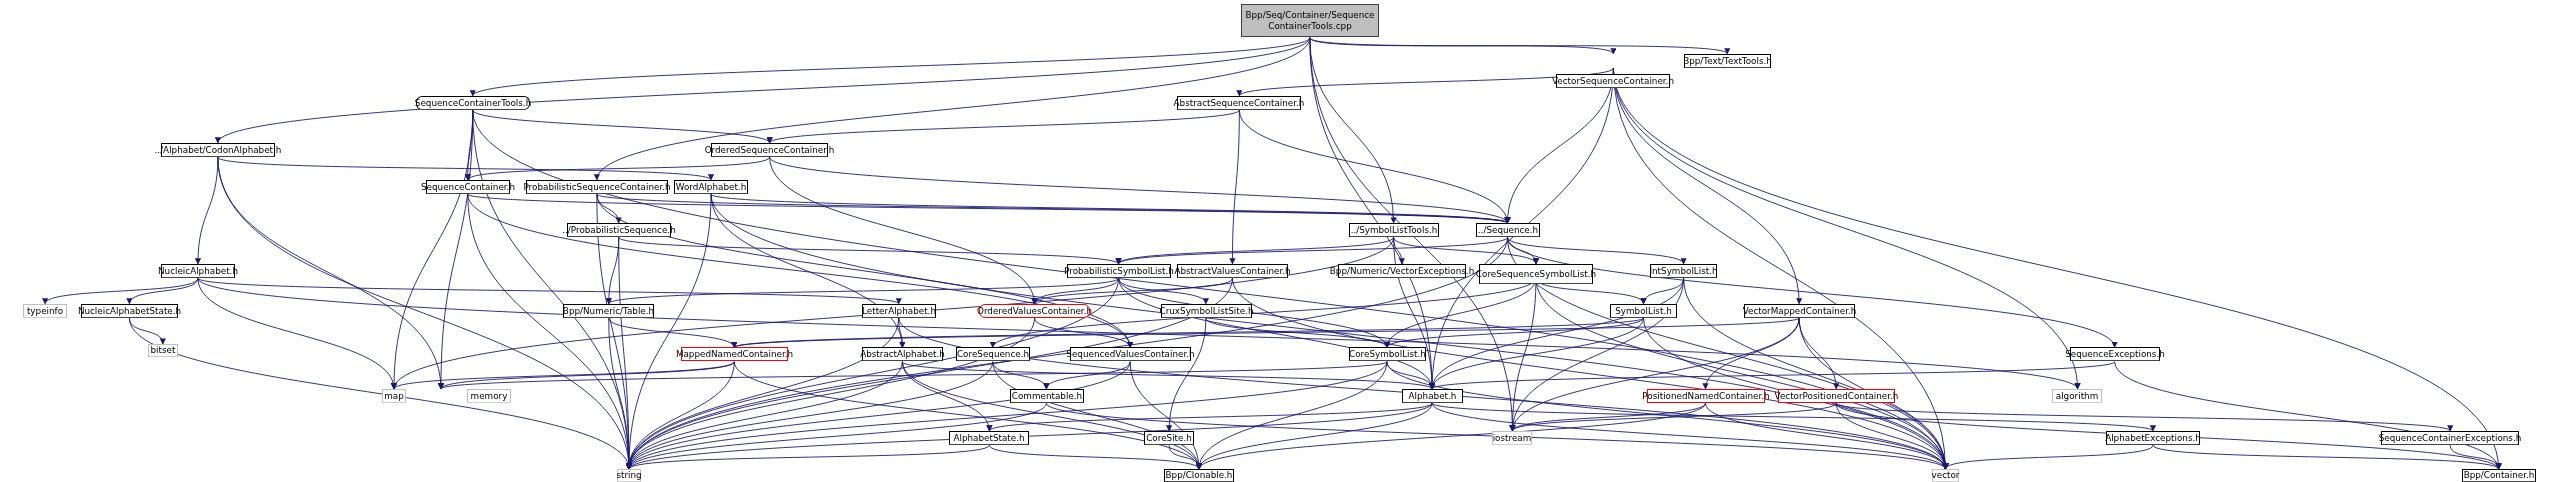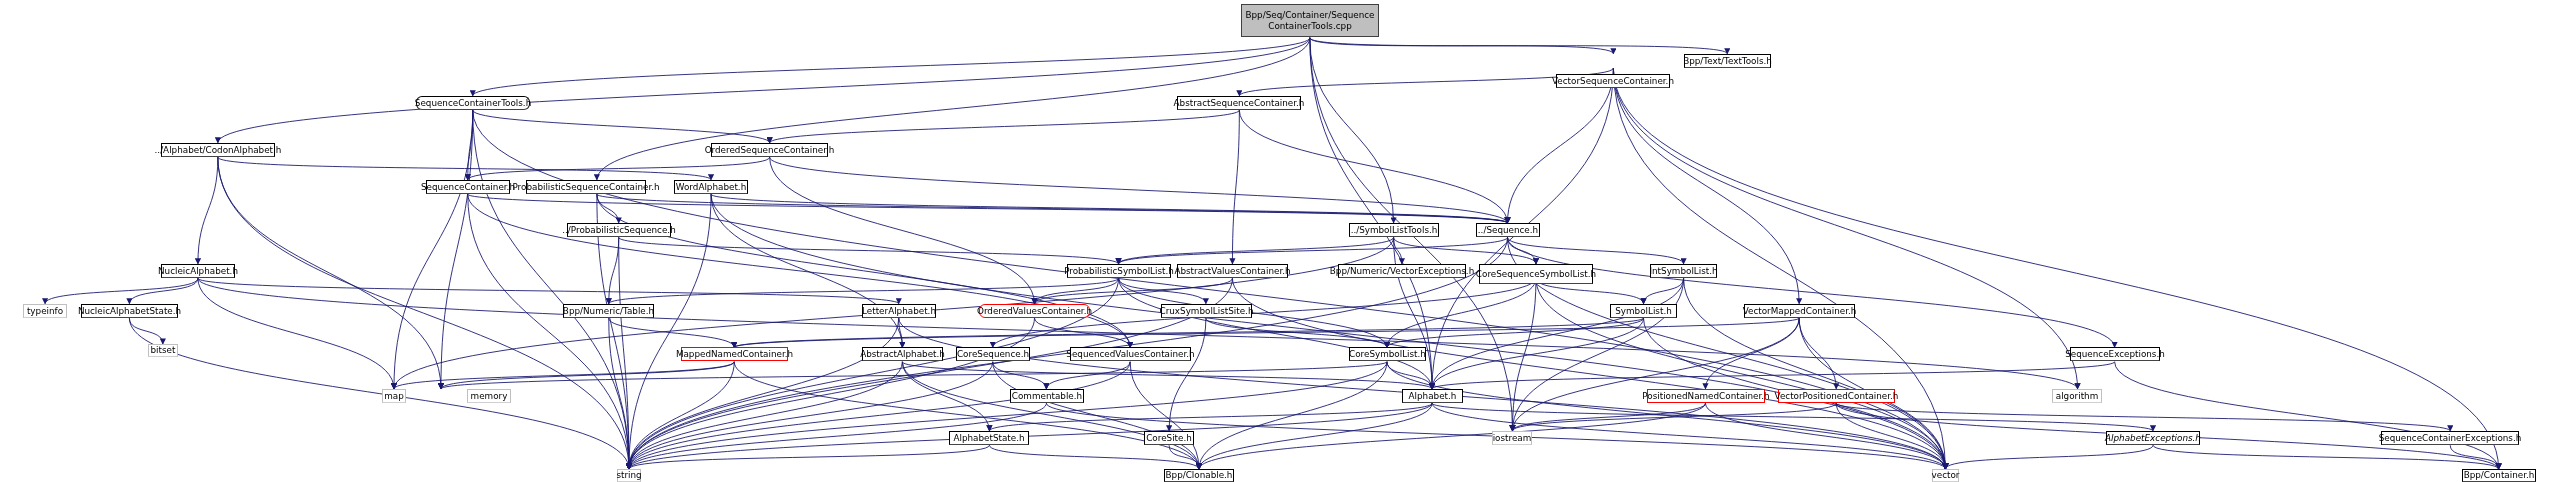--- a/index.html
+++ b/index.html
@@ -168,21 +168,21 @@
 
   <div class="node root" id="n-root" style="left: 1241px; top: 4.4px; width: 138px; height: 33px;">Bpp/Seq/Container/Sequence ContainerTools.cpp</div>
 
   <div class="node" id="n-vsc" style="left: 1556px; top: 54px; width: 114px; height: 14.4px; margin-top: 20px;">VectorSequenceContainer.h</div>
   <div class="node" id="n-texttools" style="left: 1684px; top: 54px; width: 87px; height: 14.4px;">Bpp/Text/TextTools.h</div>
   <div class="node" id="n-sct" style="left: 416px; top: 96px; width: 114px; height: 14.4px; border-radius: 6px;">SequenceContainerTools.h</div>
   <div class="node" id="n-asc" style="left: 1177px; top: 96px; width: 124px; height: 14.4px;">AbstractSequenceContainer.h</div>
   <div class="node" id="n-codon" style="left: 161px; top: 143px; width: 114px; height: 14.4px;">../Alphabet/CodonAlphabet.h</div>
   <div class="node" id="n-osc" style="left: 711px; top: 143px; width: 117px; height: 14.4px;">OrderedSequenceContainer.h</div>
   <div class="node" id="n-sc" style="left: 426px; top: 180px; width: 84px; height: 14.4px;">SequenceContainer.h</div>
-  <div class="node" id="n-psc" style="left: 526px; top: 180px; width: 120px; height: 14.4px;">ProbabilisticSequenceContainer.h</div>
+  <div class="node" id="n-psc" style="left: 526px; top: 180px; width: 142px; height: 14.4px;">ProbabilisticSequenceContainer.h</div>
   <div class="node" id="n-word" style="left: 674px; top: 180px; width: 74px; height: 14.4px;">WordAlphabet.h</div>
   <div class="node" id="n-seq" style="left: 1476px; top: 223px; width: 64px; height: 14.4px;">../Sequence.h</div>
   <div class="node" id="n-slt" style="left: 1349px; top: 223px; width: 90px; height: 14.4px;">../SymbolListTools.h</div>
   <div class="node" id="n-pseq" style="left: 567px; top: 223px; width: 104px; height: 14.4px;">../ProbabilisticSequence.h</div>
   <div class="node" id="n-nucleic" style="left: 161px; top: 264px; width: 74px; height: 14.4px;">NucleicAlphabet.h</div>
   <div class="node" id="n-psl" style="left: 1067px; top: 264px; width: 104px; height: 14.4px;">ProbabilisticSymbolList.h</div>
   <div class="node" id="n-avc" style="left: 1177px; top: 264px; width: 111px; height: 14.4px;">AbstractValuesContainer.h</div>
   <div class="node" id="n-vecexc" style="left: 1338px; top: 264px; width: 128px; height: 14.4px;">Bpp/Numeric/VectorExceptions.h</div>
   <div class="node" id="n-cssl" style="left: 1479px; top: 264px; width: 114px; height: 20px; text-align: center;">CoreSequenceSymbolList.h</div>
   <div class="node" id="n-isl" style="left: 1650px; top: 264px; width: 67px; height: 14.4px;">IntSymbolList.h</div>
@@ -204,20 +204,20 @@
   <div class="node sys" id="n-map" style="left: 382px; top: 389px; width: 24px; height: 14.4px;">map</div>
   <div class="node sys" id="n-memory" style="left: 419px; top: 389px; width: 44px; height: 14.4px; margin-left: 48px;">memory</div>
   <div class="node" id="n-comment" style="left: 1010px; top: 389px; width: 74px; height: 14.4px;">Commentable.h</div>
   <div class="node" id="n-alphabet" style="left: 1402px; top: 389px; width: 61px; height: 14.4px;">Alphabet.h</div>
   <div class="node red" id="n-pnc" style="left: 1647px; top: 389px; width: 118px; height: 14.4px;">PositionedNamedContainer.h</div>
   <div class="node red" id="n-vpc" style="left: 1778px; top: 389px; width: 117px; height: 14.4px;">VectorPositionedContainer.h</div>
   <div class="node sys" id="n-algorithm" style="left: 2052px; top: 389px; width: 50px; height: 14.4px;">algorithm</div>
   <div class="node" id="n-astate" style="left: 949px; top: 431px; width: 80px; height: 14.4px;">AlphabetState.h</div>
   <div class="node" id="n-coresite" style="left: 1144px; top: 431px; width: 50px; height: 14.4px;">CoreSite.h</div>
   <div class="node sys" id="n-iostream" style="left: 1492px; top: 431px; width: 40px; height: 14.4px;">iostream</div>
-  <div class="node" id="n-alphexc" style="left: 2106px; top: 431px; width: 94px; height: 14.4px; font-style: italic;">AlphabetExceptions.h</div>
+  <div class="node" id="n-alphexc" style="left: 2106px; top: 431px; width: 94px; height: 14.4px;">AlphabetExceptions.h</div>
   <div class="node" id="n-scexc" style="left: 2381px; top: 431px; width: 138px; height: 14.4px;">SequenceContainerExceptions.h</div>
   <div class="node sys" id="n-string" style="left: 617px; top: 469px; width: 24px; height: 13.3px;">string</div>
   <div class="node" id="n-clonable" style="left: 1164px; top: 469px; width: 70px; height: 13.3px;">Bpp/Clonable.h</div>
   <div class="node sys" id="n-vector" style="left: 1932px; top: 469px; width: 27px; height: 13.3px;">vector</div>
   <div class="node" id="n-bppexc" style="left: 2462px; top: 469px; width: 74px; height: 13.3px;">Bpp/Container.h</div>
 </div>
 
 
 </body></html>

